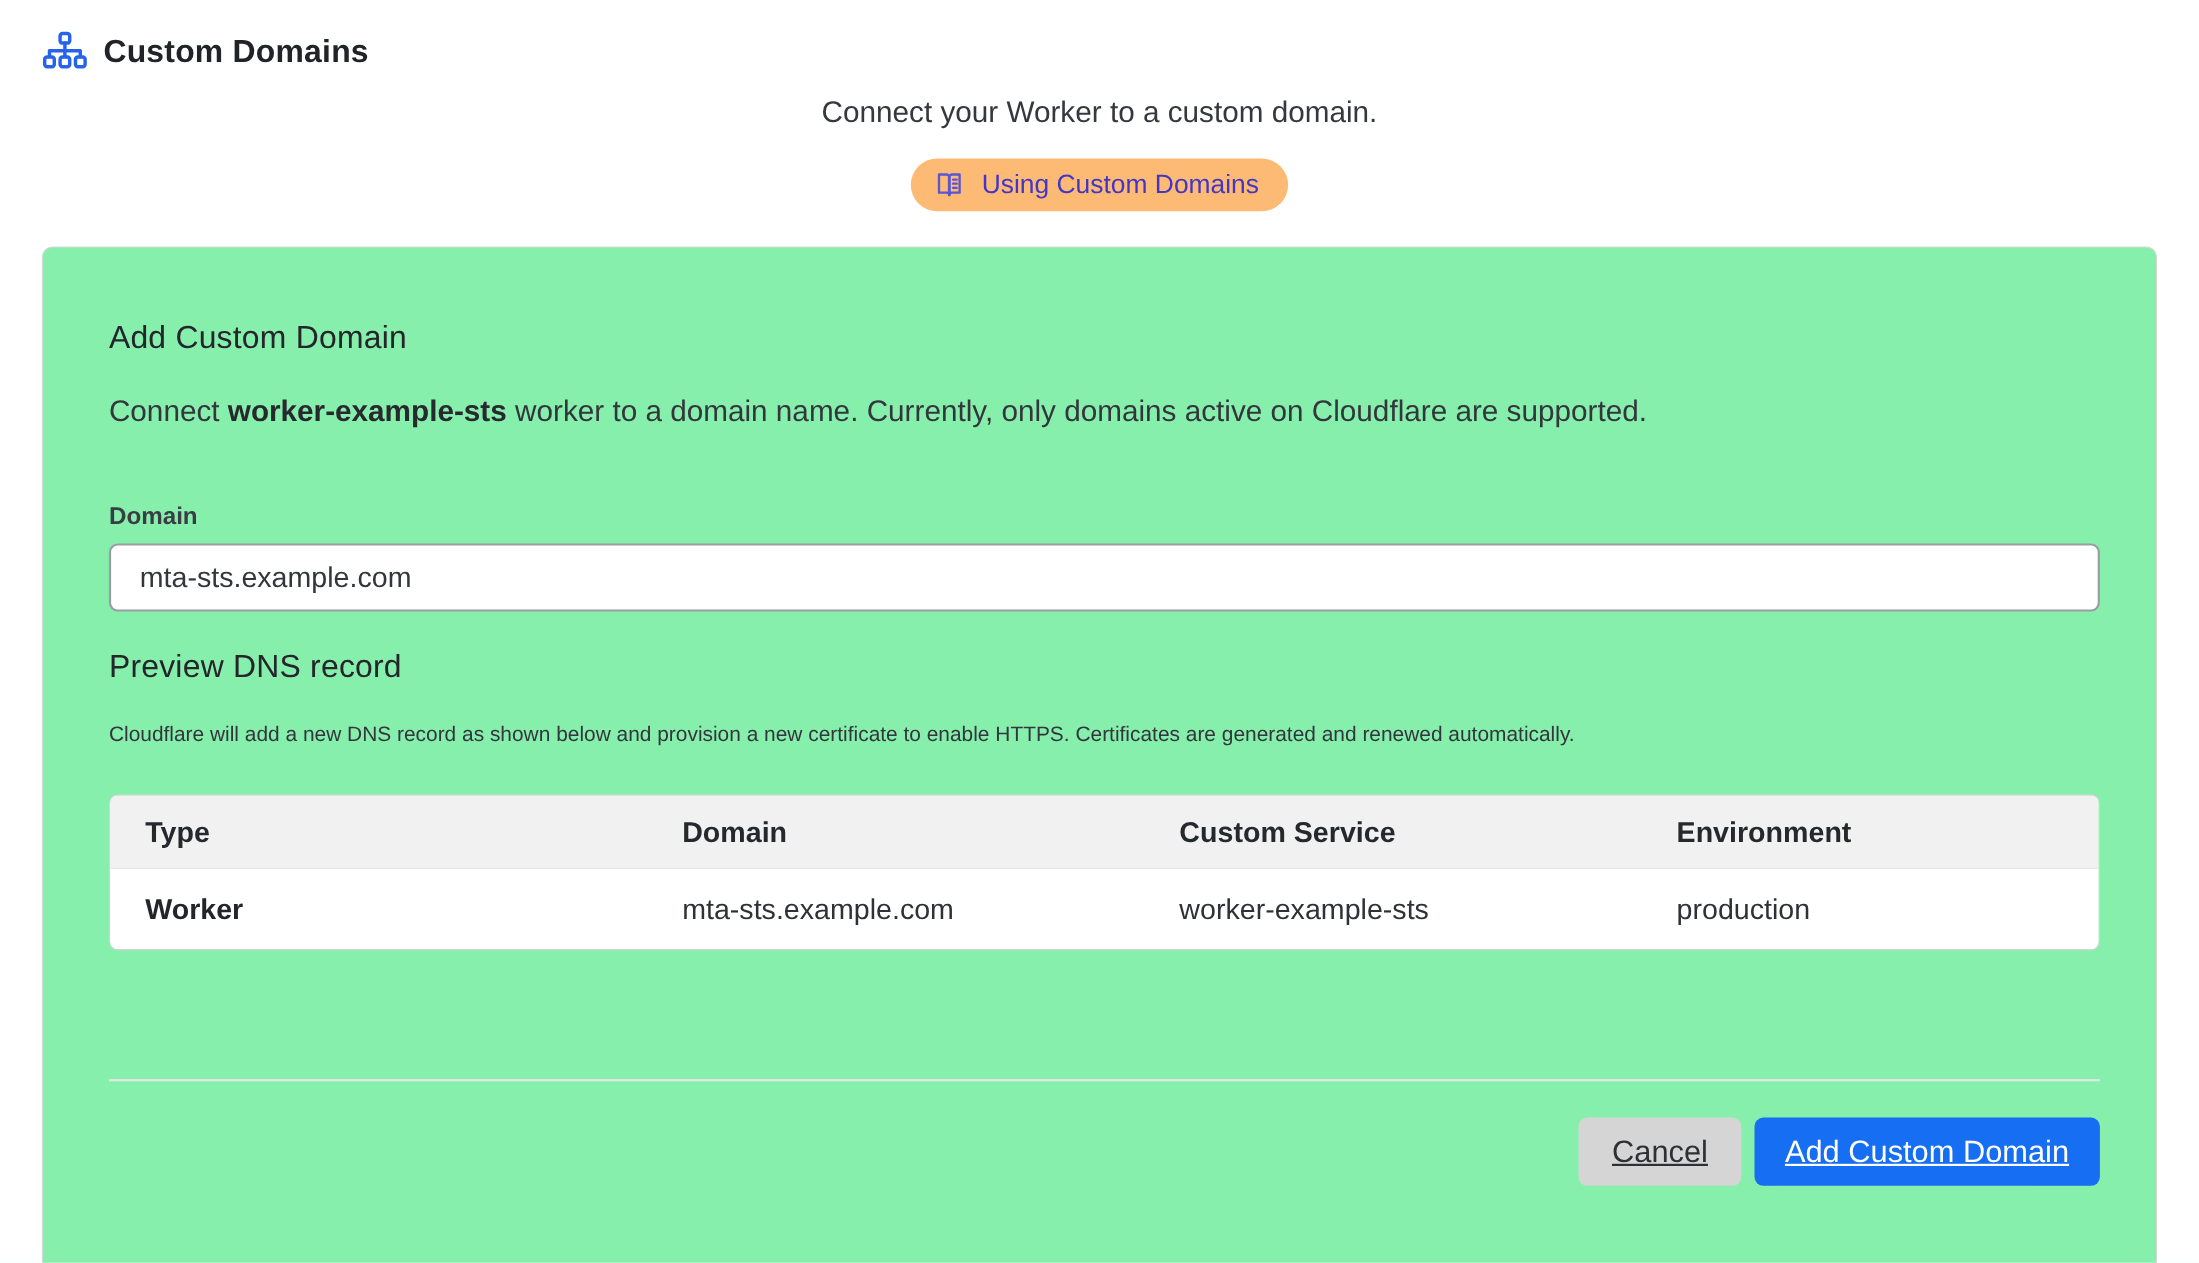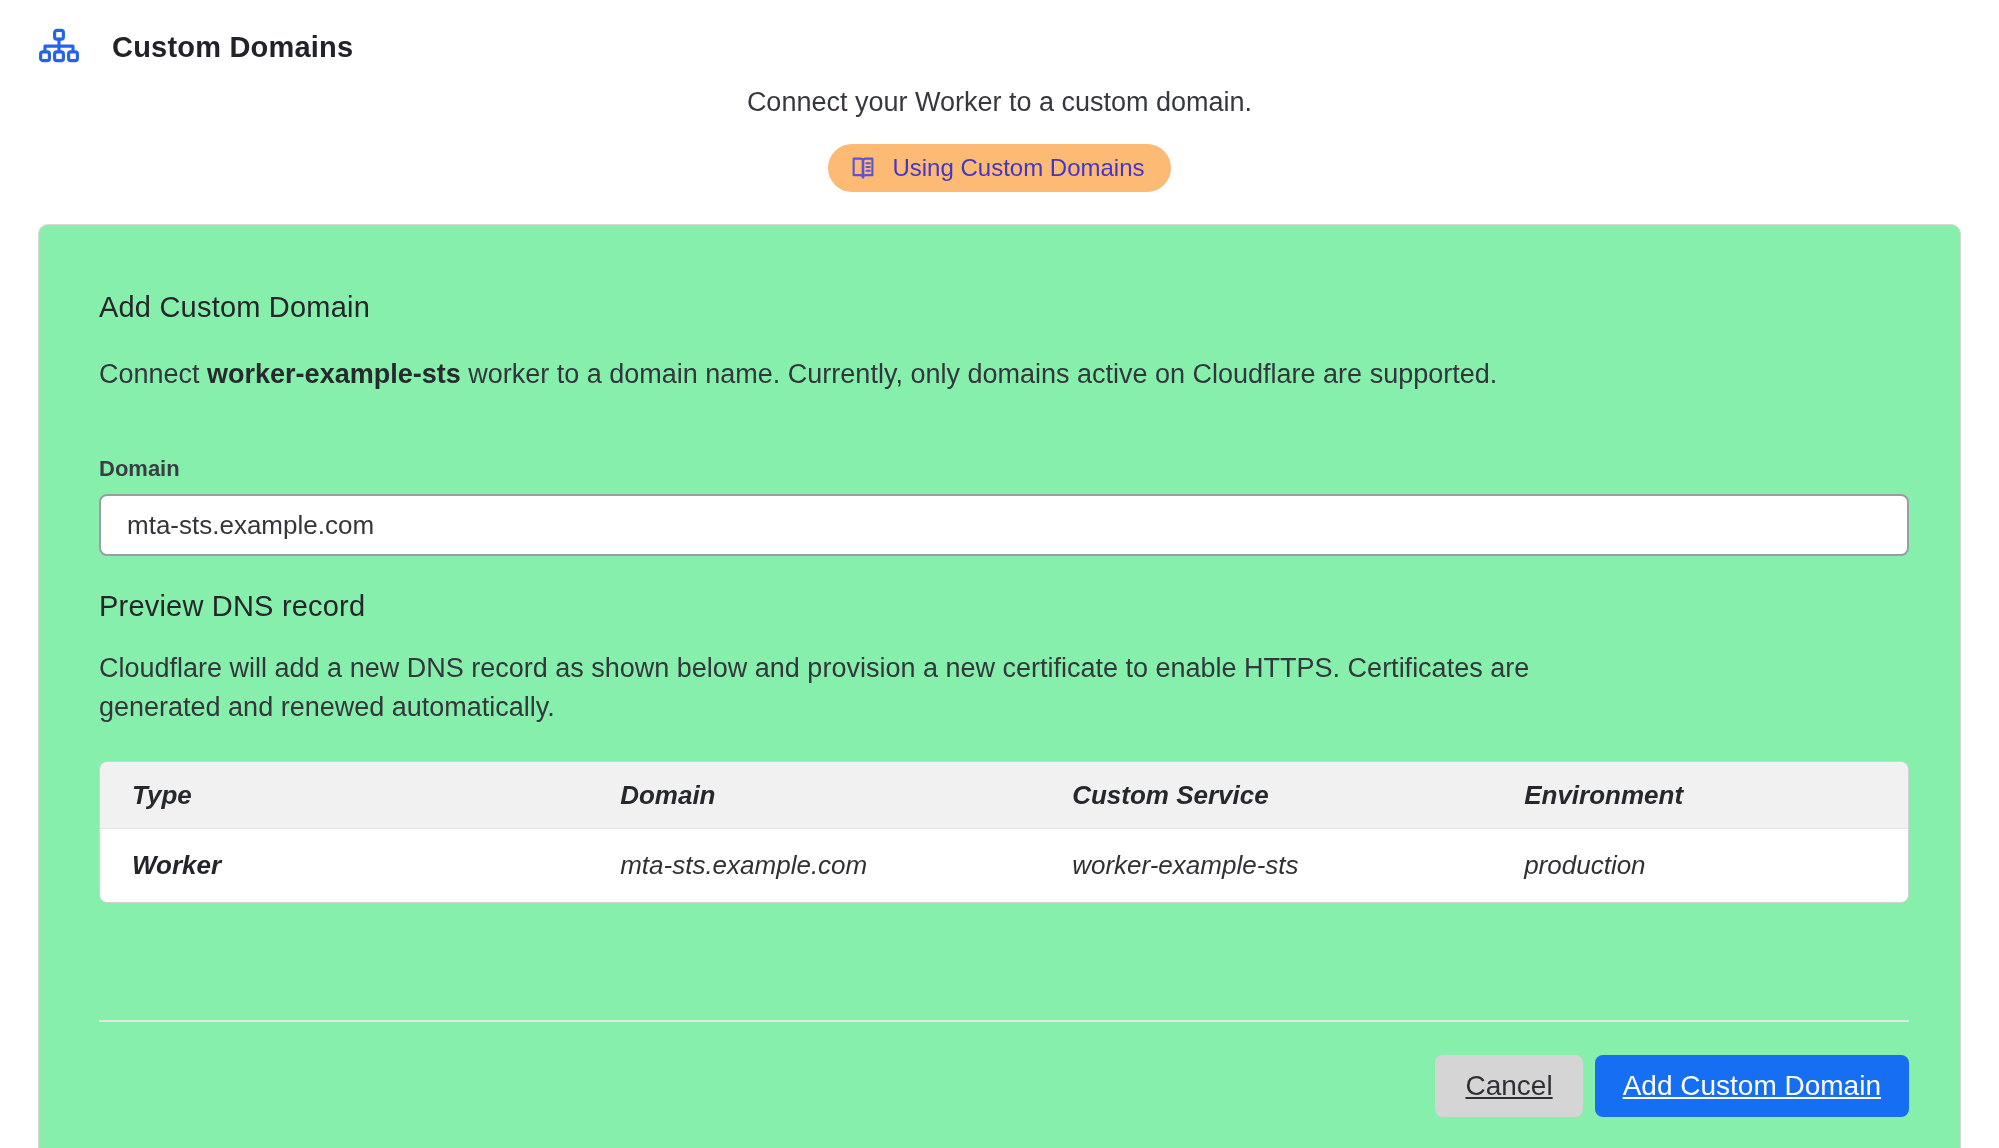--- a/index.html
+++ b/index.html
@@ -7,21 +7,21 @@
   body {
     width: 1999px;
     height: 1148px;
     font-family: "Liberation Sans", "DejaVu Sans", sans-serif;
     color: #2f3338;
     overflow: hidden;
   }
   .page { padding: 28px 38px 0 38px; width: 1999px; }
 
   
-  .title-row { display: flex; align-items: center; gap: 32px; }
+  .title-row { display: flex; align-items: center; gap: 14px; }
   .title-row h1 {
     font-size: 29px;
     font-weight: 700;
     color: #202328;
     letter-spacing: 0.2px;
   }
   .sitemap-icon-box { display: flex; align-items: center; }
 
   .subtitle-row { display: flex; align-items: center; gap: 26px; margin-top: 20px; flex-direction: column; }
   .subtitle { font-size: 27px; color: #35383e; }
@@ -73,42 +73,42 @@
     font-size: 26px;
     color: #33363b;
     outline: none;
     background: #fff;
   }
 
   .preview-title { margin-top: 34px; }
   .preview-desc {
     margin-top: 26px;
     max-width: 1480px;
-    font-size: 27px;
+    font-size: 19px;
     color: #33363c;
     line-height: 39px;
   }
 
   
   .dns-table {
     margin-top: 34px;
     width: 1810px;
     border: 1.5px solid #d2d2d2;
     border-radius: 8px;
     overflow: hidden;
   }
   .t-row { display: grid; grid-template-columns: 27% 25% 25% 23%; align-items: center; }
   .t-head {
     background: #f1f1f2;
     height: 67px;
     border-bottom: 1px solid #e6e6e6;
   }
   .t-head .t-cell { font-weight: 600; color: #25282c; }
   .t-body { background: #ffffff; height: 73px; }
-  .t-cell { font-size: 26px; color: #2e3136; padding-left: 32px; font-style: italic; }
+  .t-cell { font-size: 26px; color: #2e3136; padding-left: 32px; }
   .t-cell.bold { font-weight: 700; color: #222529; }
 
   
   .divider {
     margin-top: 117px;
     width: 1810px;
     border-top: 2px solid #e6e6e6;
   }
   .actions {
     margin-top: 33px;

